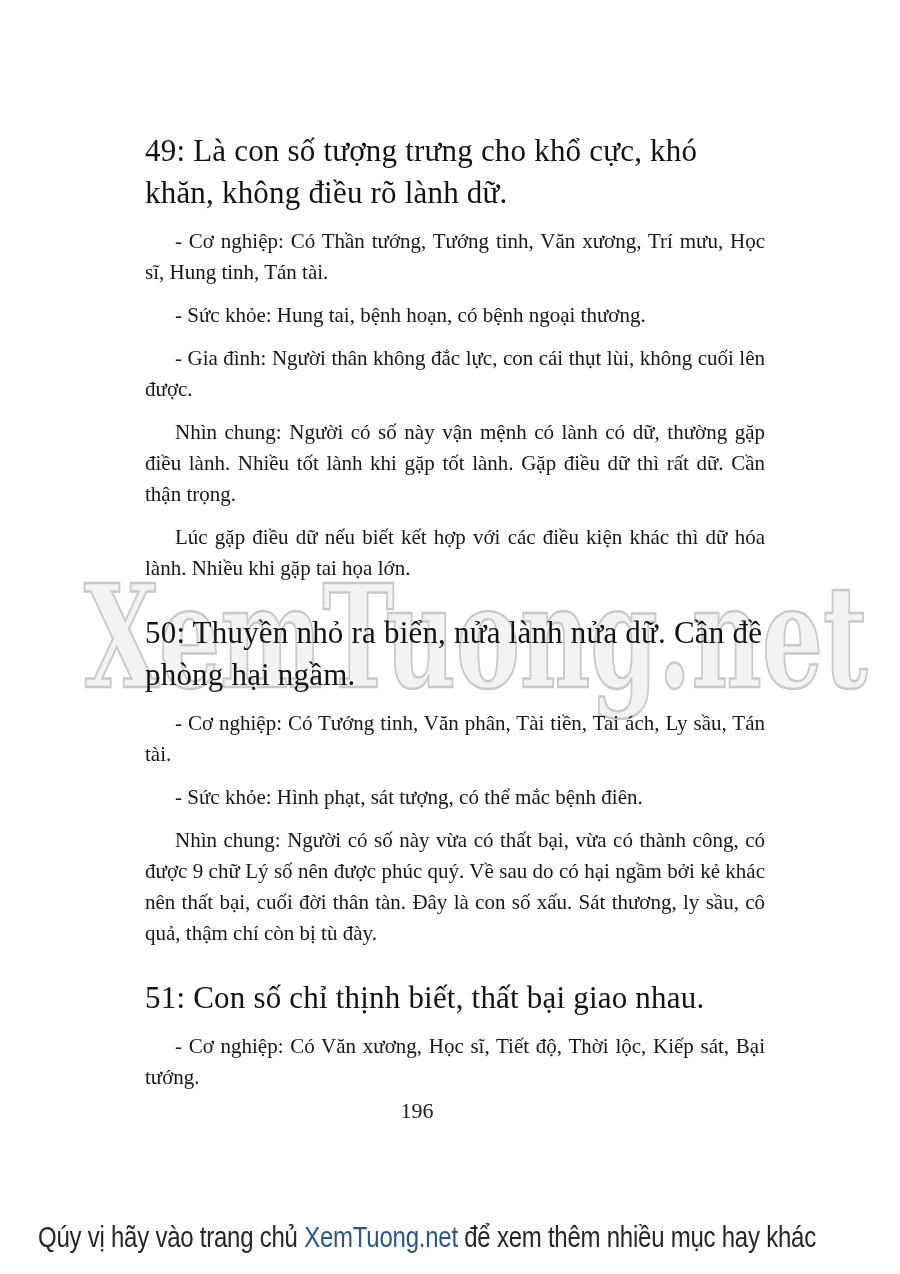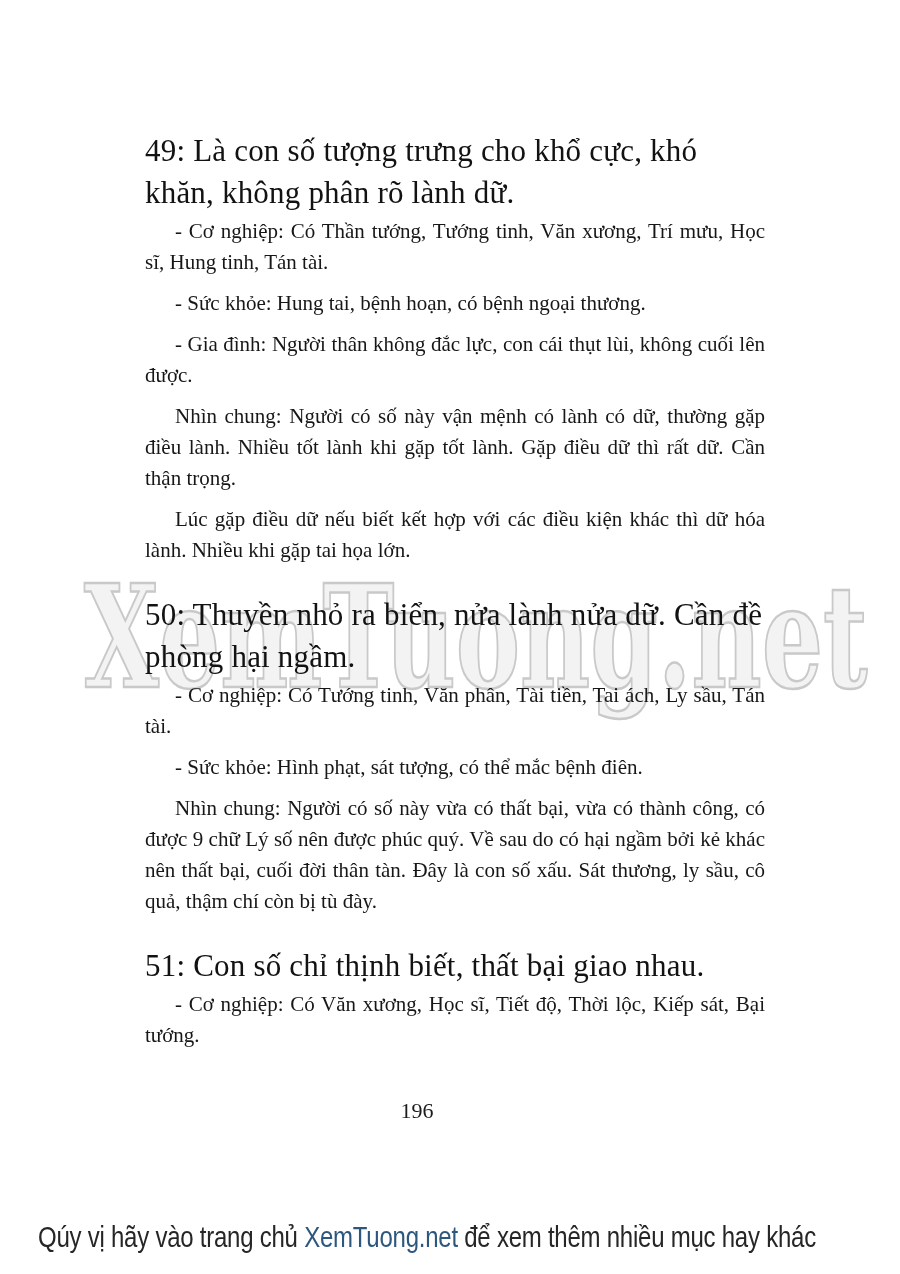--- a/index.html
+++ b/index.html
@@ -43,21 +43,21 @@
     line-height:42px;
     font-weight:normal;
     margin:0 0 2px 0;
     color:#121212;
     letter-spacing:0.2px;
   }
   .section-heading.spaced{ margin-top:28px; }
   .body-para{
     font-size:21px;
     line-height:31px;
-    margin:0 0 10px 0;
+    margin:12px 0 10px 0;
     text-indent:30px;
     text-align:justify;
     color:#171717;
   }
   
   .page-number{
     position:absolute;
     top:1098px; left:0;
     width:834px;
     text-align:center;
@@ -86,21 +86,21 @@
 </style>
 </head>
 <body>
 
 <div class="page">
 
   <div class="watermark">XemTuong.net</div>
 
   <div class="content">
 
-    <h2 class="section-heading">49: Là con số tượng trưng cho khổ cực, khó khăn, không phân rõ lành dữ.</h2>
+    <h2 class="section-heading">49: Là con số tượng trưng cho khổ cực, khó khăn, không điều rõ lành dữ.</h2>
     <p class="body-para">- Cơ nghiệp: Có Thần tướng, Tướng tinh, Văn xương, Trí mưu, Học sĩ, Hung tinh, Tán tài.</p>
     <p class="body-para">- Sức khỏe: Hung tai, bệnh hoạn, có bệnh ngoại thương.</p>
     <p class="body-para">- Gia đình: Người thân không đắc lực, con cái thụt lùi, không cuối lên được.</p>
     <p class="body-para">Nhìn chung: Người có số này vận mệnh có lành có dữ, thường gặp điều lành. Nhiều tốt lành khi gặp tốt lành. Gặp điều dữ thì rất dữ. Cần thận trọng.</p>
     <p class="body-para">Lúc gặp điều dữ nếu biết kết hợp với các điều kiện khác thì dữ hóa lành. Nhiều khi gặp tai họa lớn.</p>
 
     <h2 class="section-heading spaced">50: Thuyền nhỏ ra biển, nửa lành nửa dữ. Cần đề phòng hại ngầm.</h2>
     <p class="body-para">- Cơ nghiệp: Có Tướng tinh, Văn phân, Tài tiền, Tai ách, Ly sầu, Tán tài.</p>
     <p class="body-para">- Sức khỏe: Hình phạt, sát tượng, có thể mắc bệnh điên.</p>
     <p class="body-para">Nhìn chung: Người có số này vừa có thất bại, vừa có thành công, có được 9 chữ Lý số nên được phúc quý. Về sau do có hại ngầm bởi kẻ khác nên thất bại, cuối đời thân tàn. Đây là con số xấu. Sát thương, ly sầu, cô quả, thậm chí còn bị tù đày.</p>

